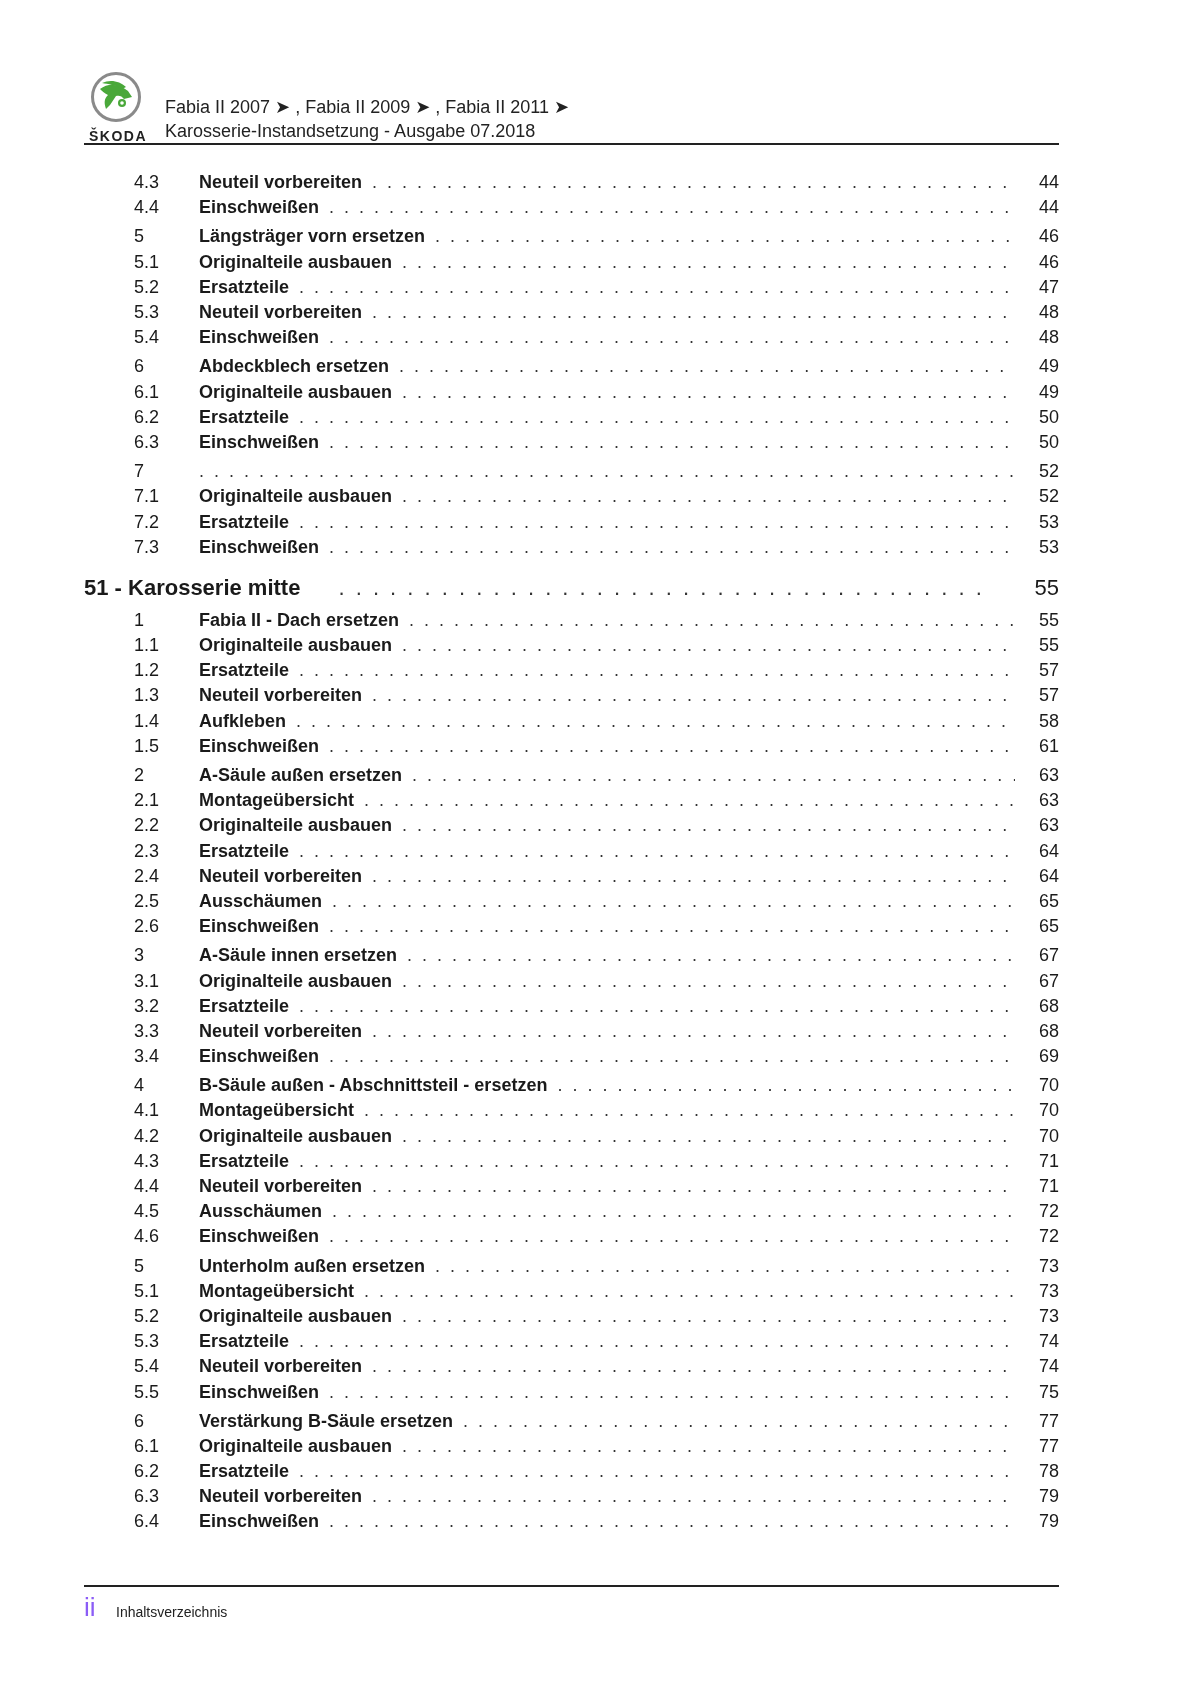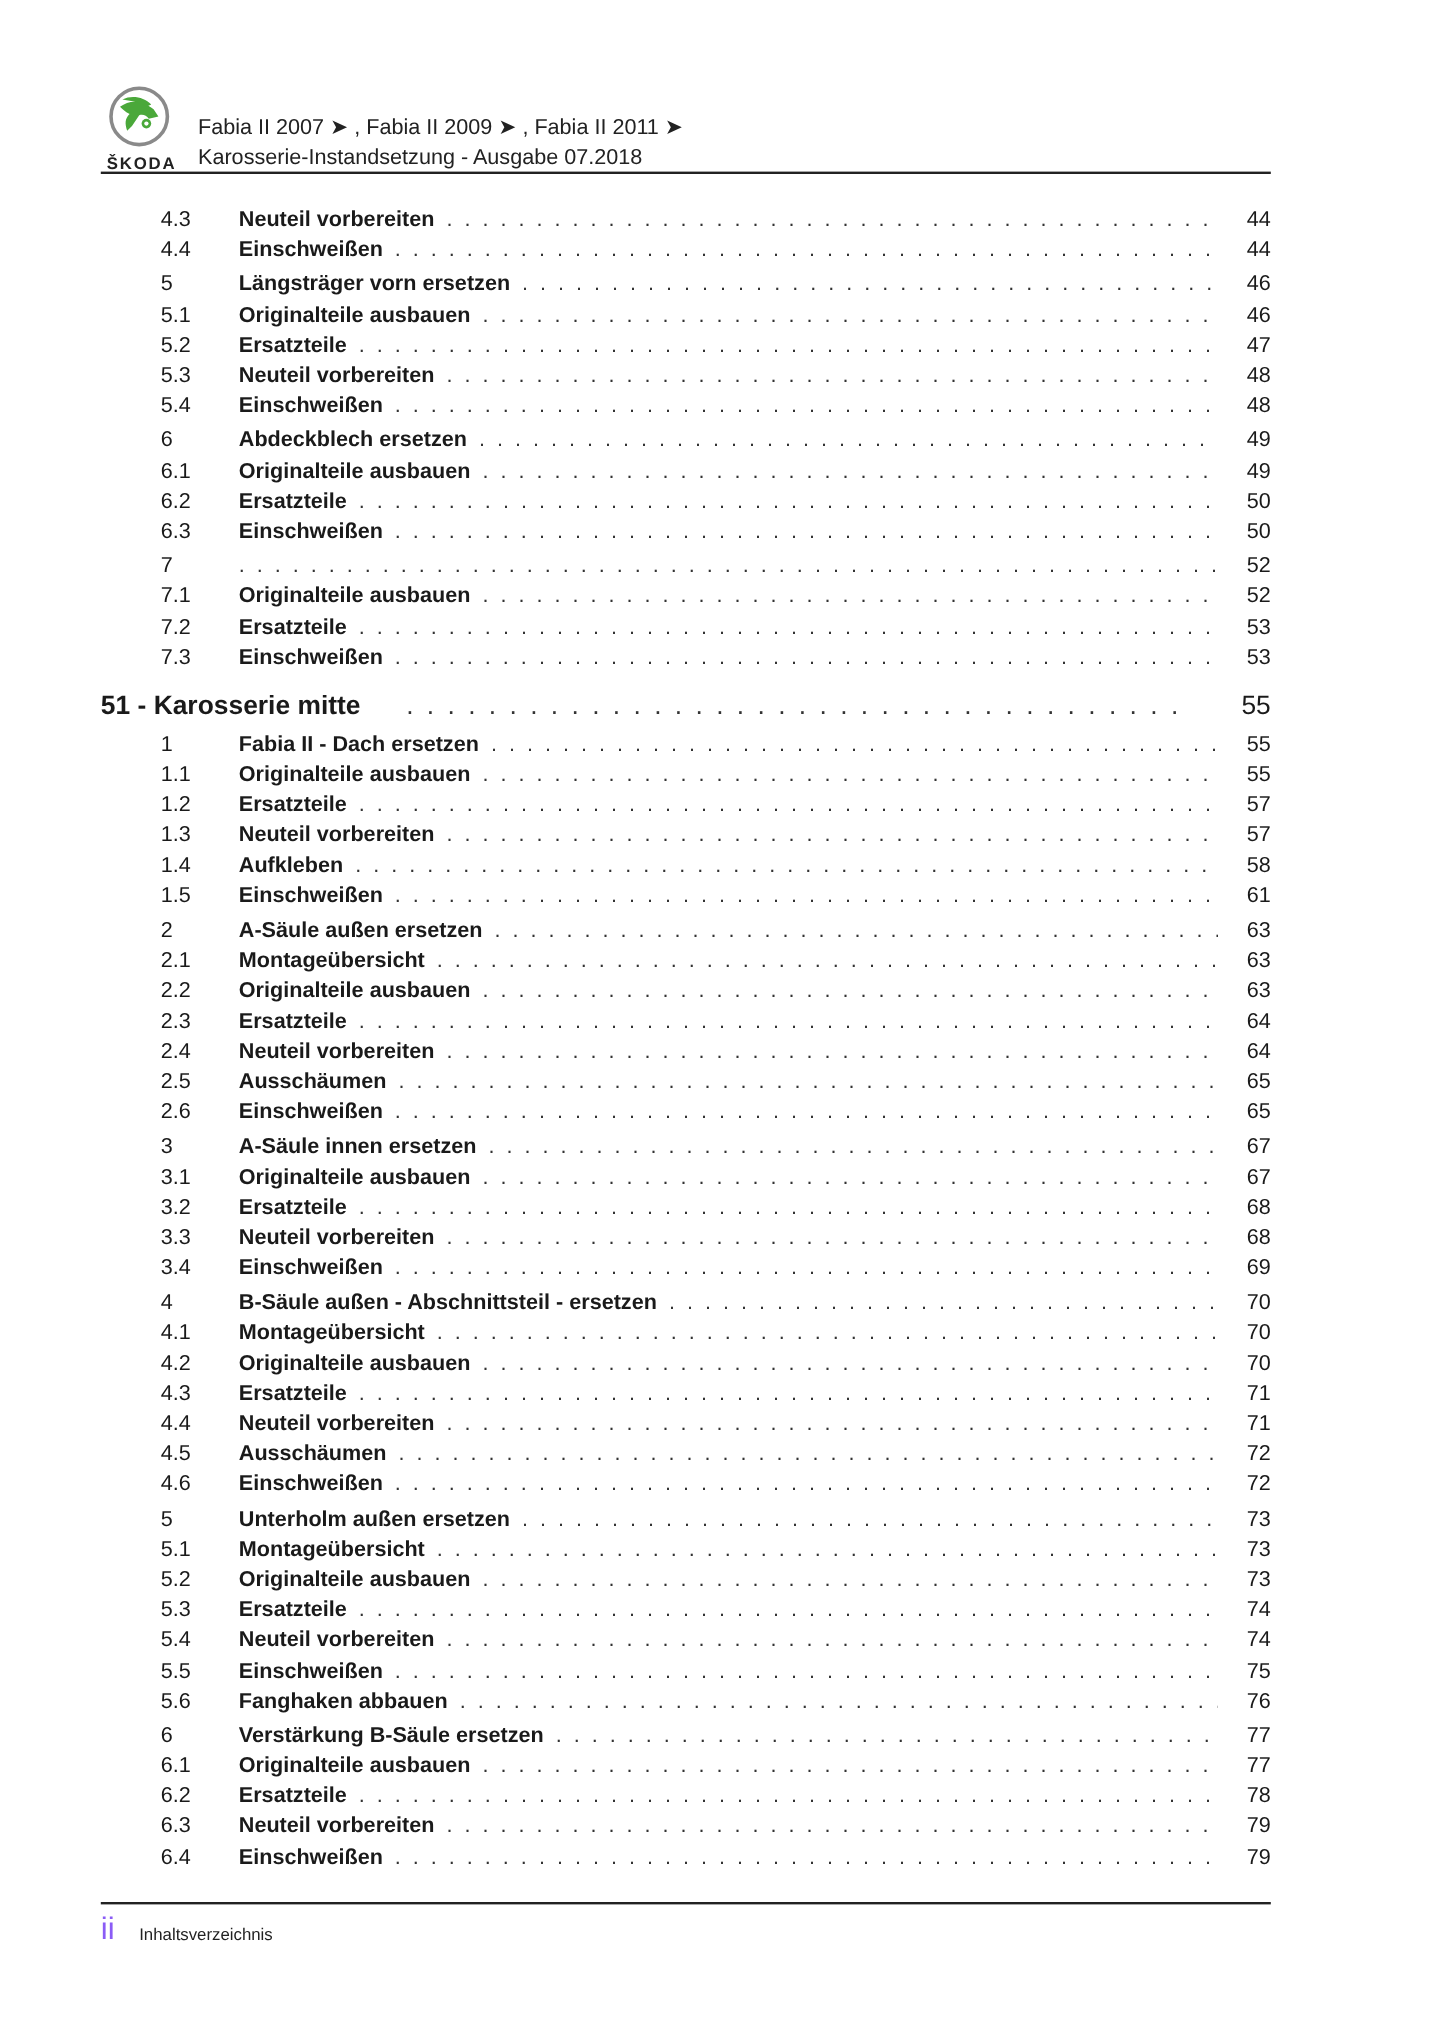--- a/index.html
+++ b/index.html
@@ -326,26 +326,20 @@
       <span class="title">Neuteil vorbereiten</span>
       <span class="dots"></span>
       <span class="page">74</span>
     </div>
     <div class="row sub">
       <span class="num">5.5</span>
       <span class="title">Einschweißen</span>
       <span class="dots"></span>
       <span class="page">75</span>
     </div>
-    <div class="row sub">
-      <span class="num">5.6</span>
-      <span class="title">Fanghaken abbauen</span>
-      <span class="dots"></span>
-      <span class="page">76</span>
-    </div>
     <div class="row sec">
       <span class="num">6</span>
       <span class="title">Verstärkung B-Säule ersetzen</span>
       <span class="dots"></span>
       <span class="page">77</span>
     </div>
     <div class="row sub">
       <span class="num">6.1</span>
       <span class="title">Originalteile ausbauen</span>
       <span class="dots"></span>

